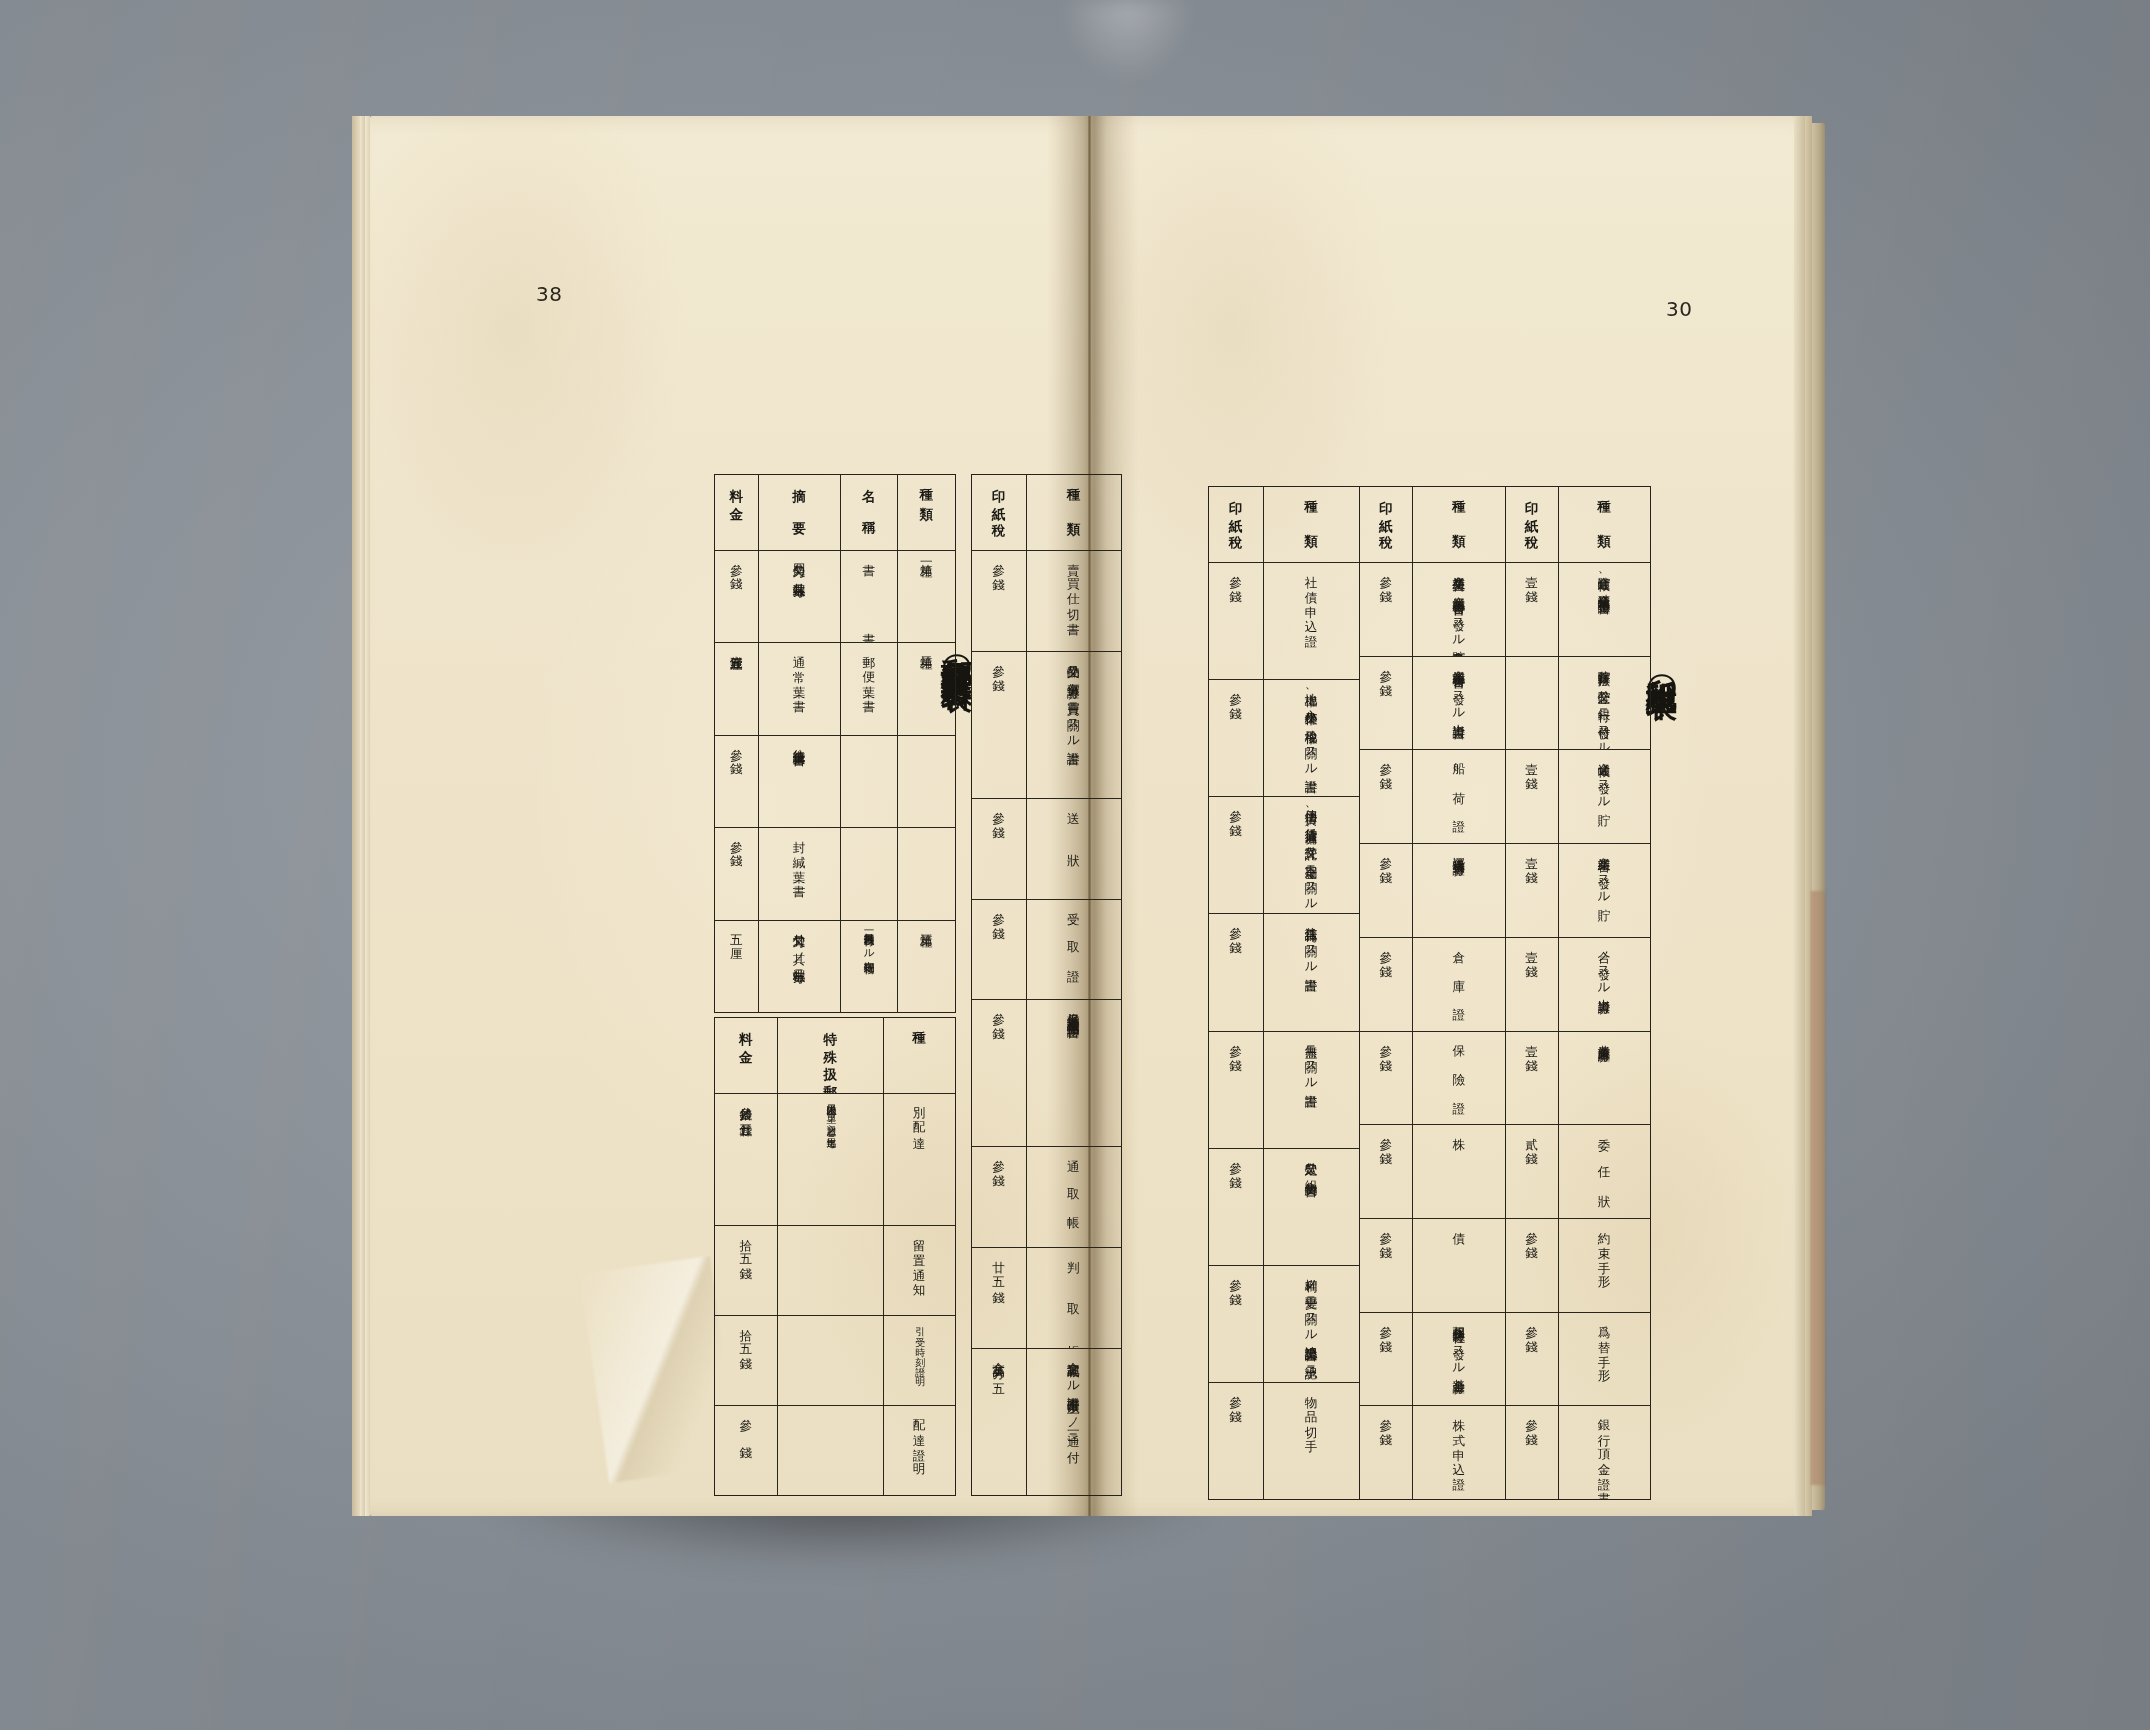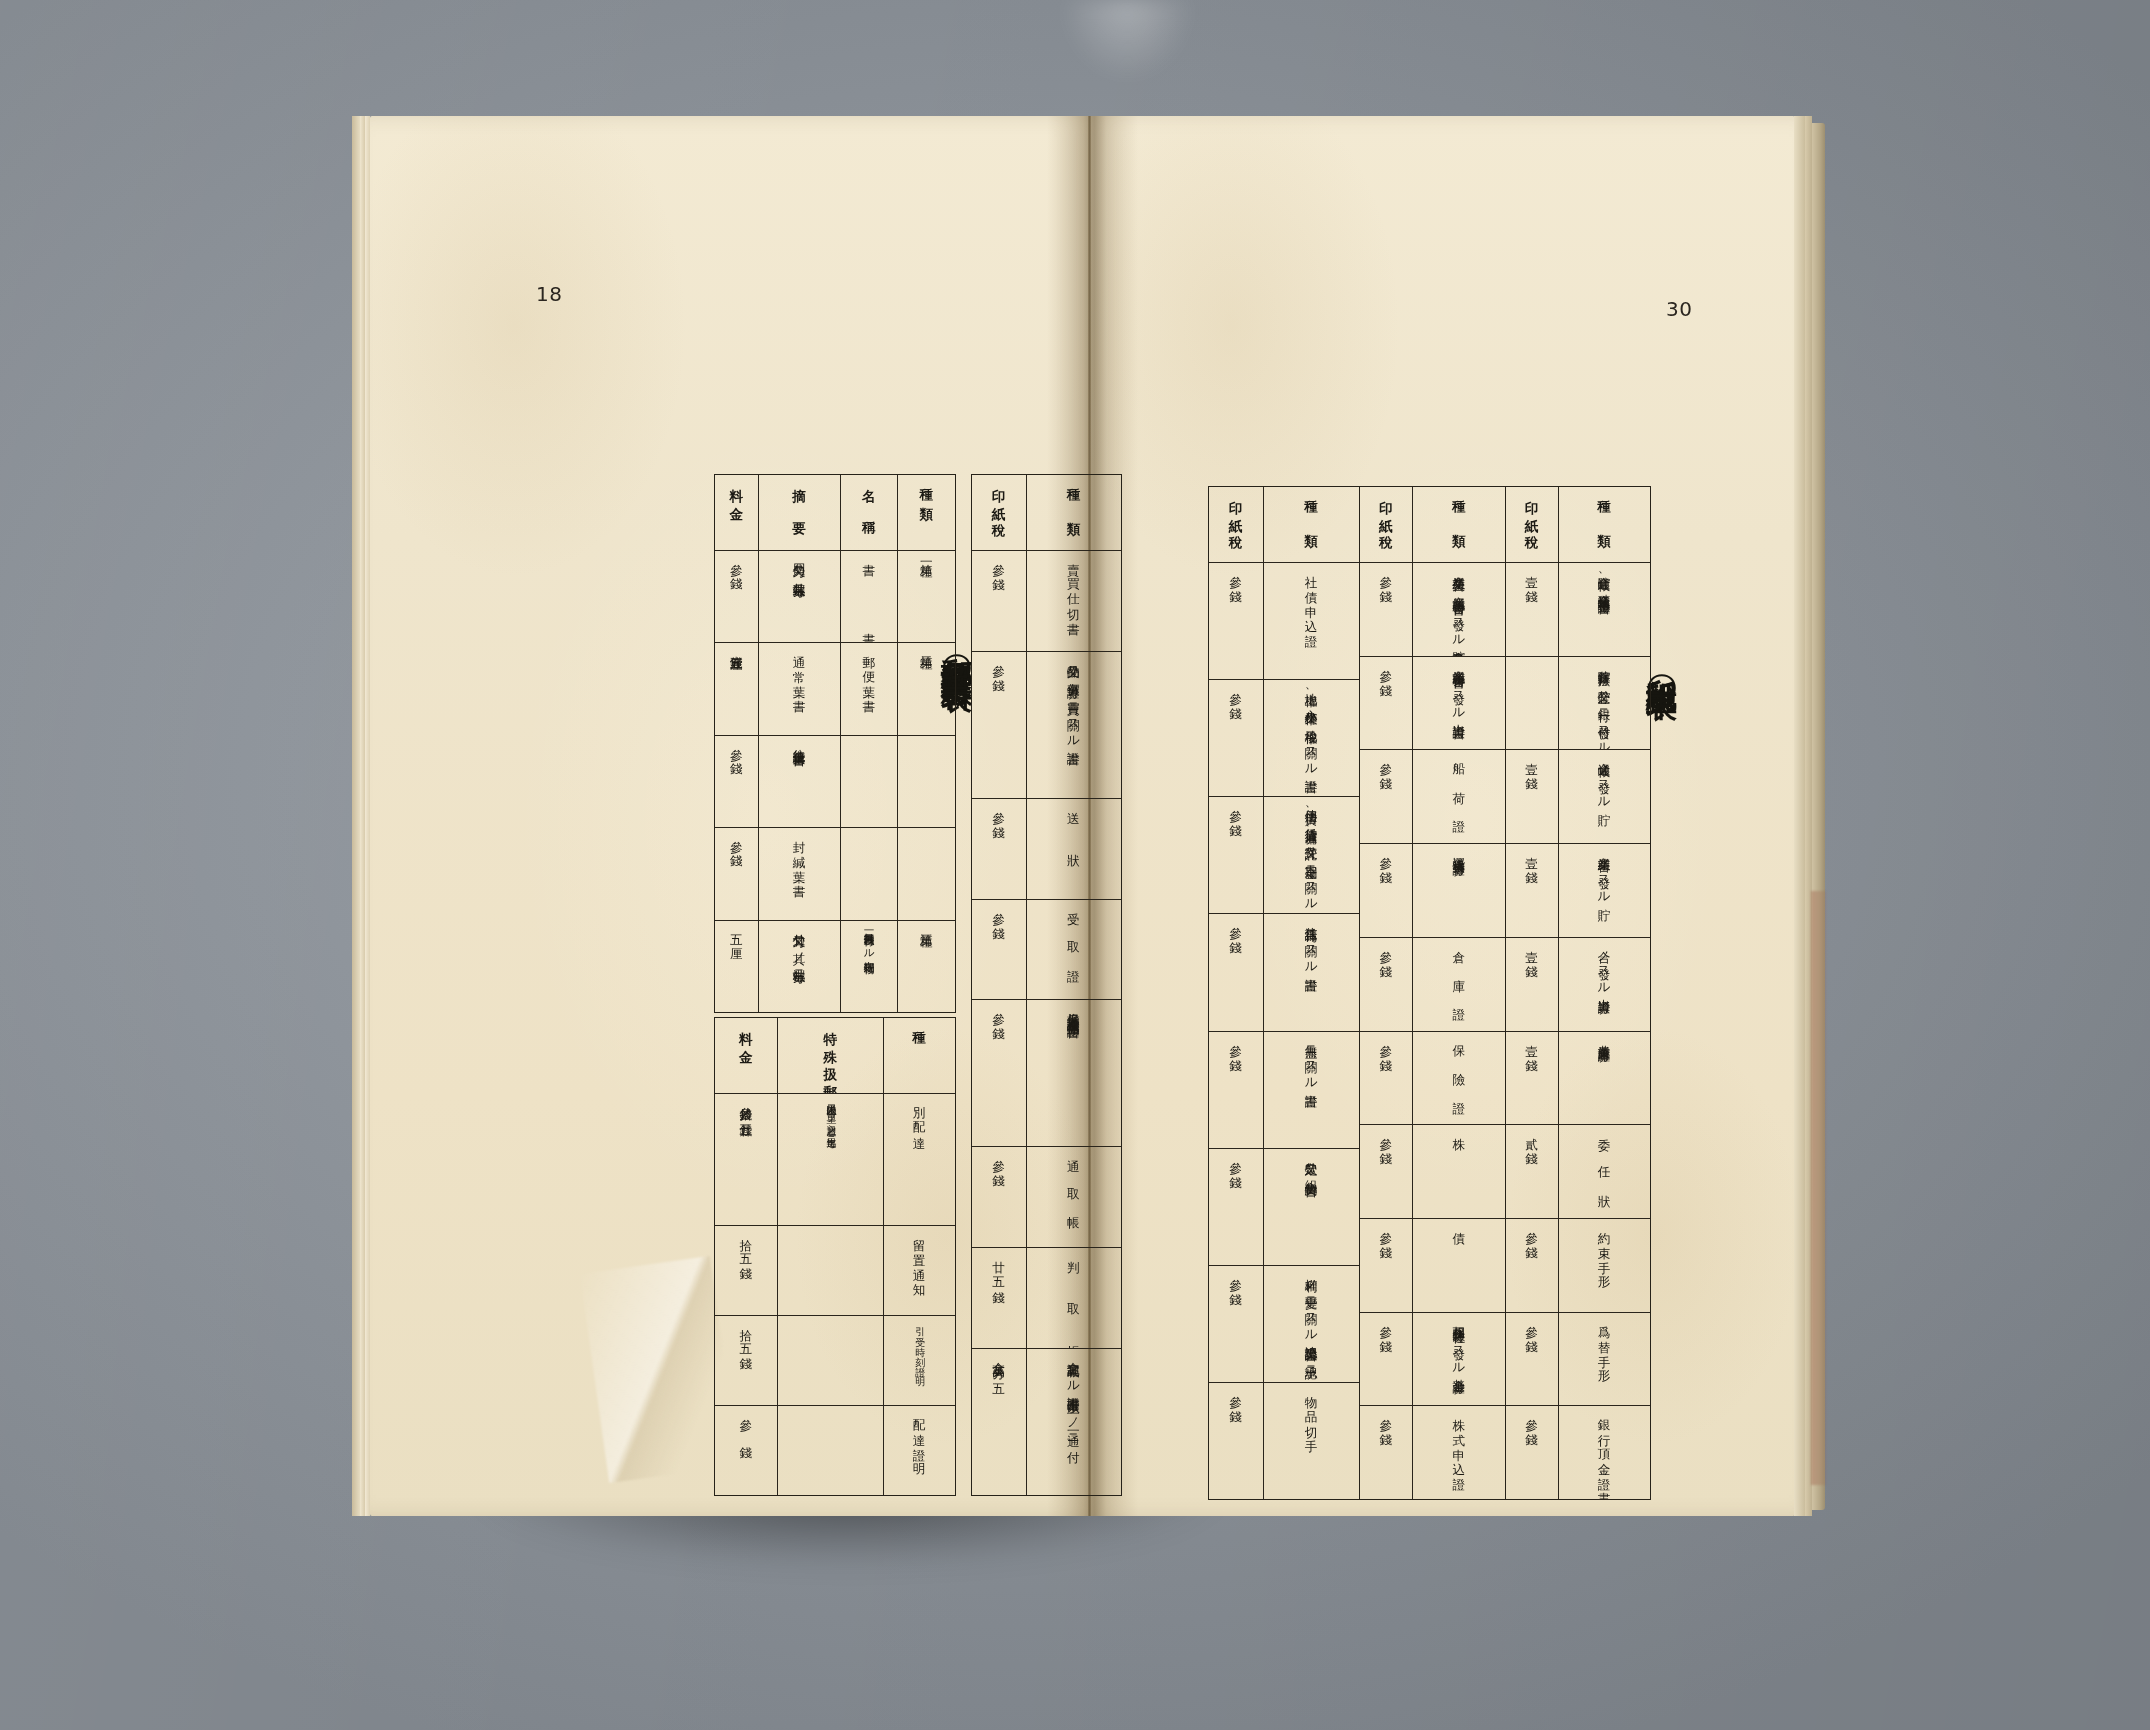--- a/index.html
+++ b/index.html
@@ -178,21 +178,21 @@
 
   <div class="edge" id="edge-right-1"></div>
   <div class="edge" id="edge-right-2"></div>
   <div id="foreedge"></div>
   <div id="foreedge-stain"></div>
 
   <div id="gutter"></div>
   <div id="crease"></div>
   <div id="crease-mark"></div>
 
-  <div class="pg-num" id="pgnum-23">18</div>
+  <div class="pg-num" id="pgnum-23">38</div>
   <div class="pg-num" id="pgnum-22">30</div>
 
   <div class="doc-title" id="title-right">〇印紙稅率表</div>
   <div class="doc-title" id="title-left">〇郵便料金及手數料表</div>
 
   <div class="tablebox" id="host-right-c1" style="left:1153px;top:370px;width:146px;height:1014px;">
       <div class="stack">
         <div class="subcol" style="width: 64%;">
           <div class="rowcell head" style="flex: 0 0 76px;">
             <span>種　　類</span>

